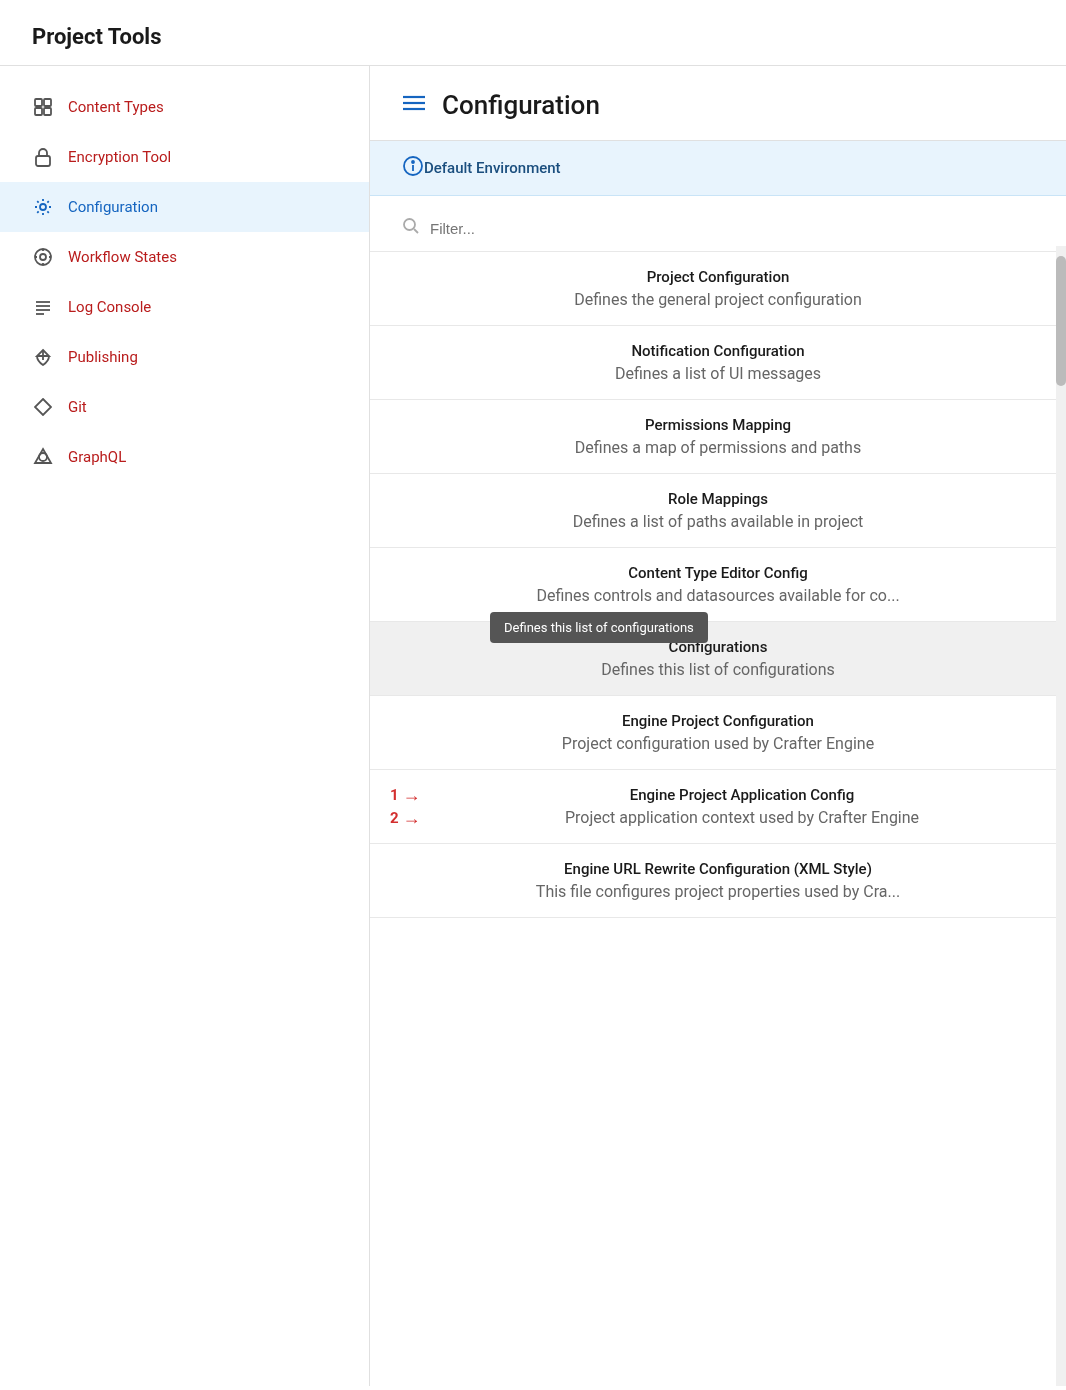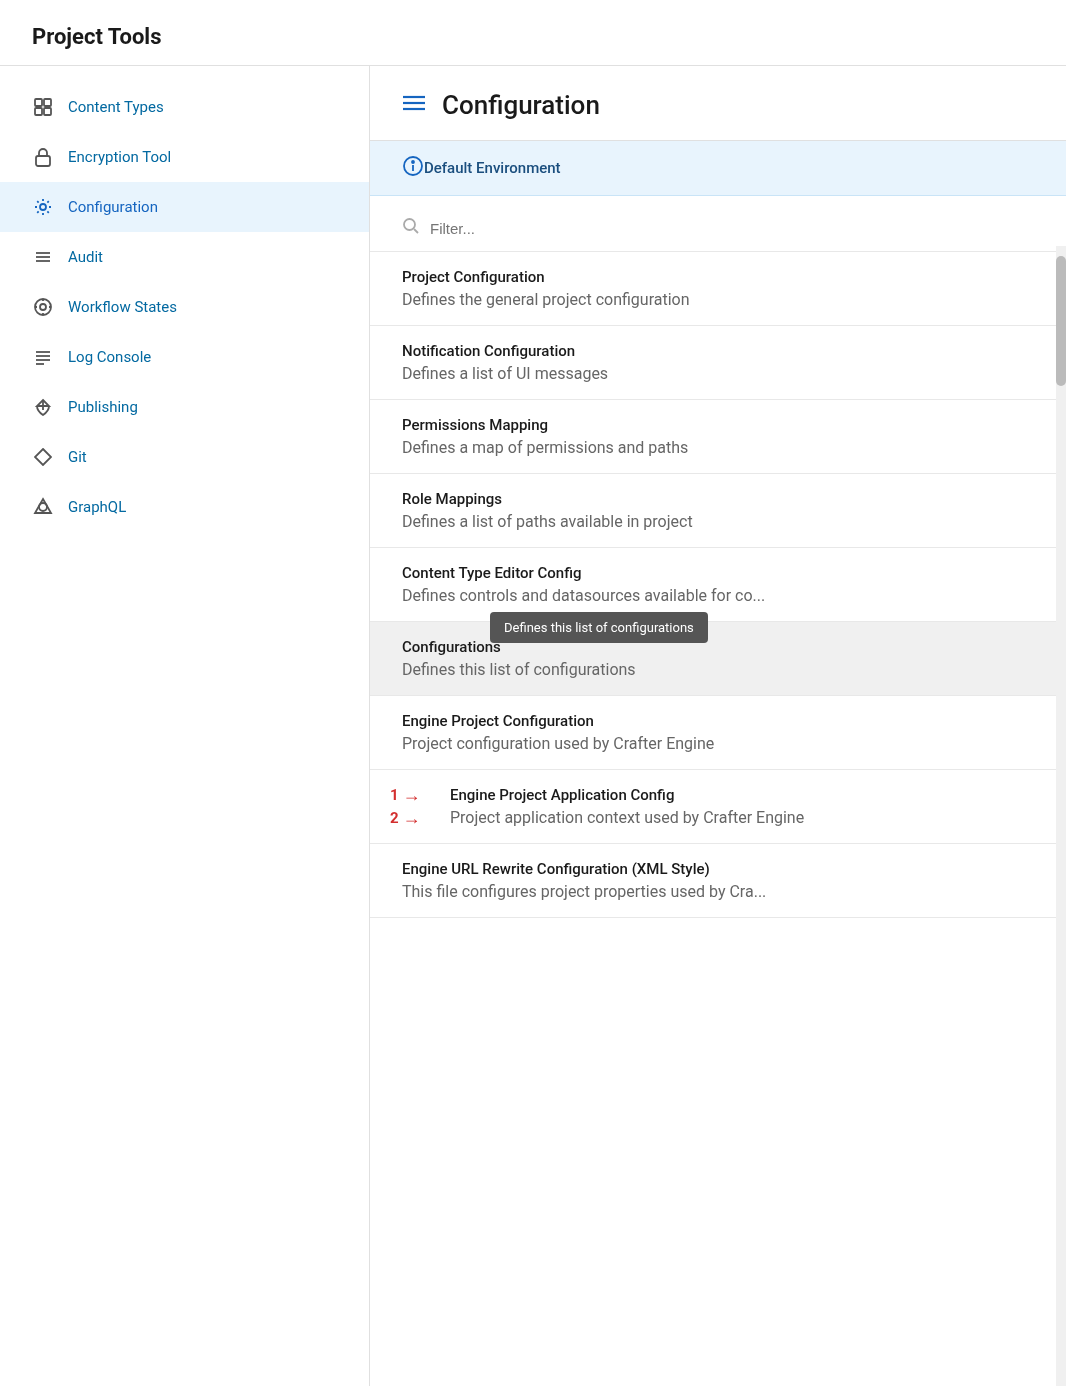--- a/index.html
+++ b/index.html
@@ -44,21 +44,21 @@
       overflow-y: auto;
     }
 
     .sidebar-item {
       display: flex;
       align-items: center;
       gap: 14px;
       padding: 14px 32px;
       cursor: pointer;
       font-size: 15px;
-      color: #0369a1;
+      color: #b91c1c;
       border-radius: 0;
       transition: background 0.15s;
     }
 
     .sidebar-item.active {
       background: #e8f4fd;
       color: #1565c0;
     }
 
     .sidebar-icon {
@@ -148,20 +148,21 @@
       font-size: 15px;
       color: #999;
       background: transparent;
       width: 100%;
     }
 
     
     .config-list {
       flex: 1;
       overflow-y: auto;
+      text-align: center;
     }
 
     .config-item {
       padding: 16px 32px;
       border-bottom: 1px solid #e8e8e8;
       cursor: pointer;
       position: relative;
     }
 
     .config-item.highlighted {
@@ -245,30 +246,20 @@
       <div class="sidebar-item active">
         <span class="sidebar-icon">
           <svg width="20" height="20" viewBox="0 0 20 20" fill="none" stroke="#1565c0" stroke-width="1.8">
             <circle cx="10" cy="10" r="3"></circle>
             <path d="M10 2v2M10 16v2M2 10h2M16 10h2M4.22 4.22l1.42 1.42M14.36 14.36l1.42 1.42M4.22 15.78l1.42-1.42M14.36 5.64l1.42-1.42"></path>
           </svg>
         </span>
         <span class="sidebar-item-label">Configuration</span>
       </div>
 
-      <div class="sidebar-item">
-        <span class="sidebar-icon">
-          <svg width="20" height="20" viewBox="0 0 20 20" fill="none" stroke="#555" stroke-width="1.8">
-            <line x1="3" y1="6" x2="17" y2="6"></line>
-            <line x1="3" y1="10" x2="17" y2="10"></line>
-            <line x1="3" y1="14" x2="17" y2="14"></line>
-          </svg>
-        </span>
-        <span class="sidebar-item-label">Audit</span>
-      </div>
 
       <div class="sidebar-item">
         <span class="sidebar-icon">
           <svg width="20" height="20" viewBox="0 0 20 20" fill="none" stroke="#555" stroke-width="1.8">
             <circle cx="10" cy="10" r="8"></circle>
             <circle cx="10" cy="10" r="3"></circle>
             <path d="M10 2v2M10 16v2M2 10h2M16 10h2"></path>
           </svg>
         </span>
         <span class="sidebar-item-label">Workflow States</span>

